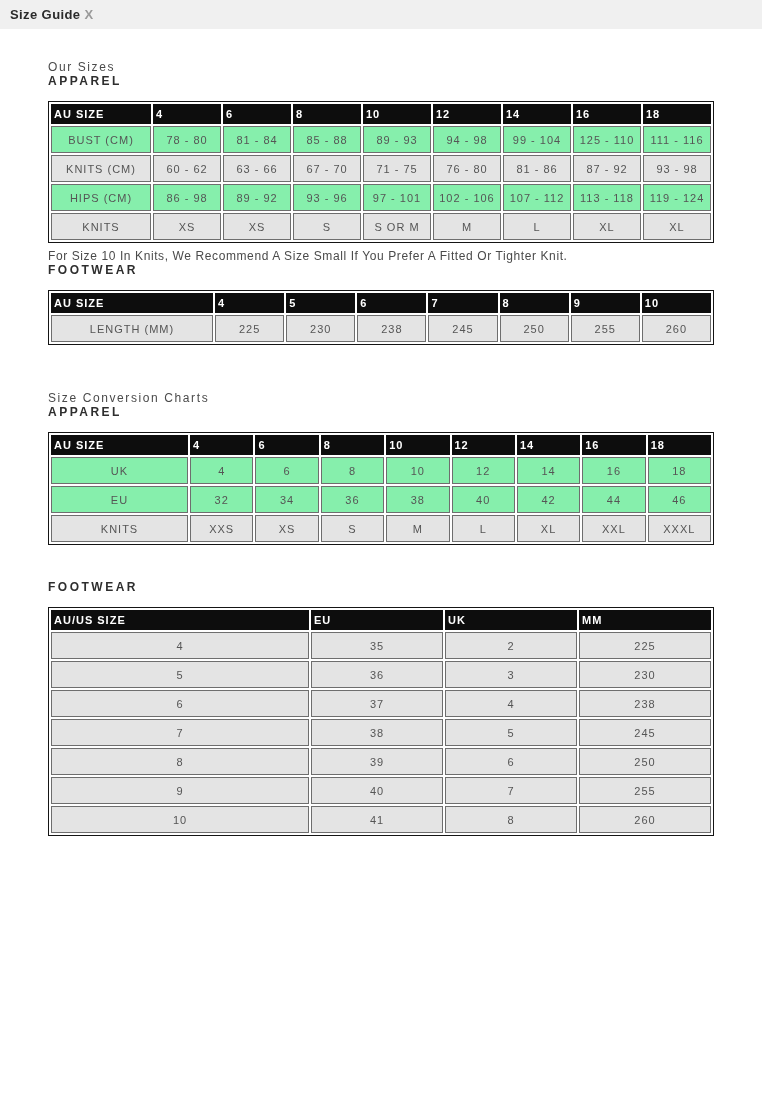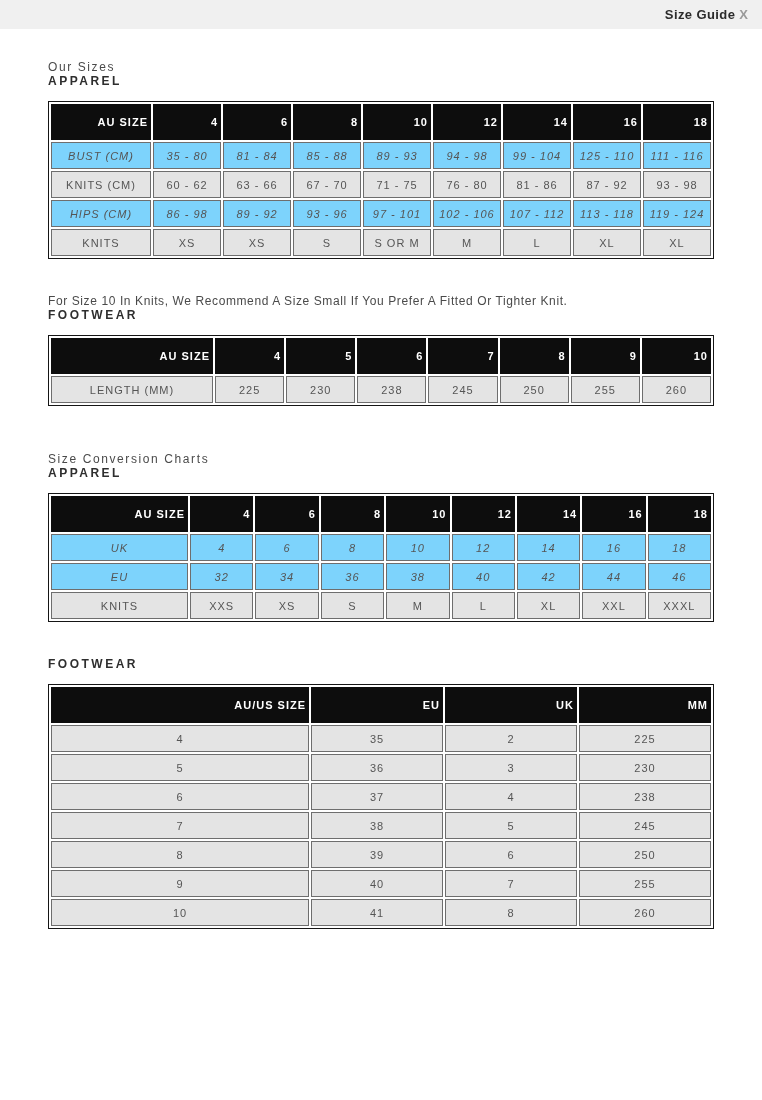--- a/index.html
+++ b/index.html
@@ -8,21 +8,21 @@
     width: 762px;
     min-height: 1100px;
     background: #ffffff;
     font-family: "Liberation Sans", sans-serif;
   }
   .topbar {
     height: 29px;
     background: #f0f0f0;
     display: flex;
     align-items: center;
-    justify-content: flex-end;
+    justify-content: flex-start;
     padding: 0 10px;
   }
   .topbar-title {
     font-size: 13px;
     font-weight: bold;
     color: #2b2b2b;
     letter-spacing: 0.4px;
   }
   .close-btn {
     color: #9a9a9a;
@@ -59,40 +59,40 @@
     border: 1px solid #151515;
     background: #ffffff;
   }
   table.size-table th {
     background: #0d0d0d;
     border: 1px solid #0d0d0d;
     color: #ffffff;
     font-size: 11px;
     font-weight: bold;
     letter-spacing: 1px;
-    height: 36px;
-    text-align: right;
+    height: 20px;
+    text-align: left;
     padding: 0 2px;
   }
   table.size-table td {
     border: 1px solid #6e6e6e;
     color: #555555;
     font-size: 11px;
     letter-spacing: 1px;
     height: 27px;
     text-align: center;
     padding: 0 2px;
     overflow: hidden;
     white-space: nowrap;
   }
-  td.row-light { background: #7dd3fc; font-style: italic; }
+  td.row-light { background: #86efac; }
   td.row-gray  { background: #e4e4e4; }
 
   .note {
-    margin-top: 35px;
+    margin-top: 6px;
     font-size: 12px;
     color: #4a4a4a;
     letter-spacing: 0.6px;
   }
 </style>
 </head>
 <body>
 
 <div class="topbar">
   <span class="topbar-title">Size Guide</span>
@@ -125,21 +125,21 @@
           <th>10</th>
           <th>12</th>
           <th>14</th>
           <th>16</th>
           <th>18</th>
         </tr>
       </thead>
       <tbody>
         <tr>
           <td class="row-light">BUST (CM)</td>
-          <td class="row-light">35 - 80</td>
+          <td class="row-light">78 - 80</td>
           <td class="row-light">81 - 84</td>
           <td class="row-light">85 - 88</td>
           <td class="row-light">89 - 93</td>
           <td class="row-light">94 - 98</td>
           <td class="row-light">99 - 104</td>
           <td class="row-light">125 - 110</td>
           <td class="row-light">111 - 116</td>
         </tr>
         <tr>
           <td class="row-gray">KNITS (CM)</td>

